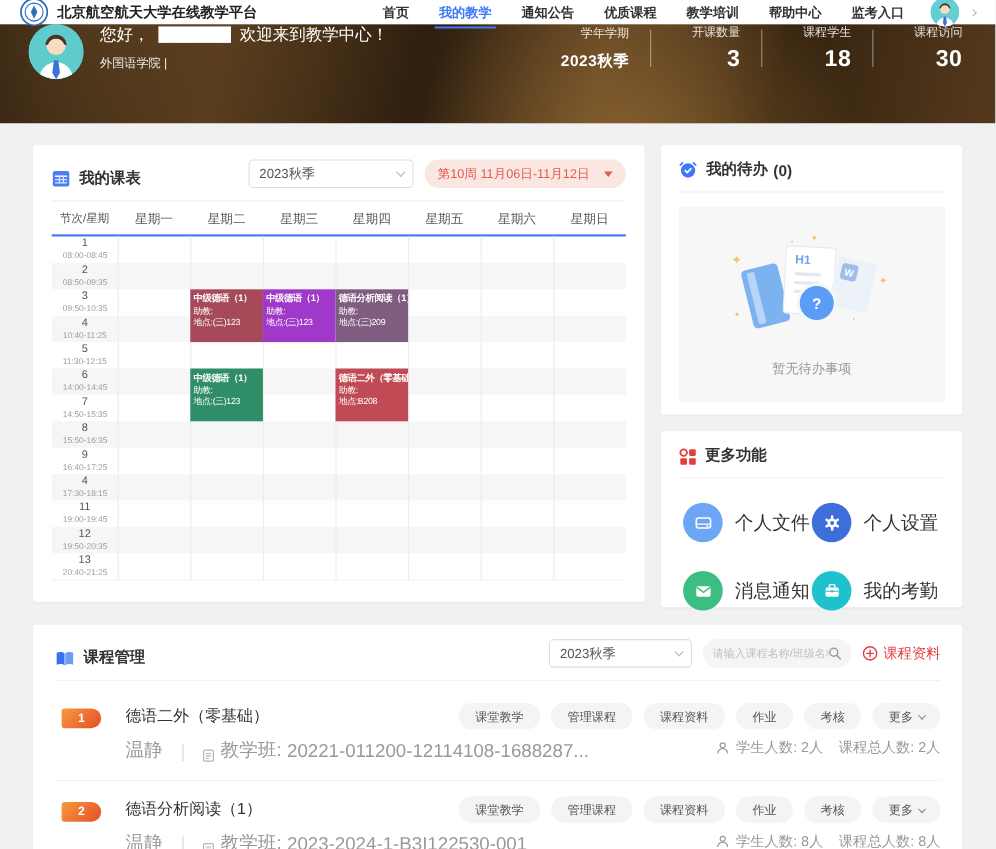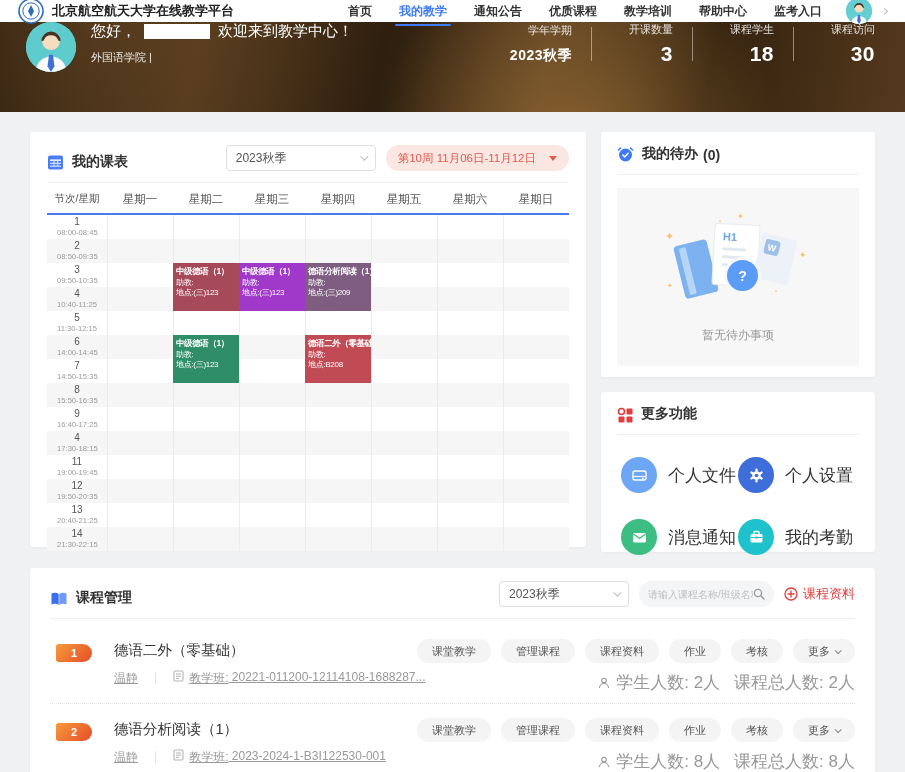--- a/index.html
+++ b/index.html
@@ -95,27 +95,27 @@
   .searchbox { width:135px; height:26px; background:#f4f5f7; border-radius:13px; display:flex; align-items:center; padding:0 9px; }
   .searchbox input { border:none; outline:none; background:transparent; flex:1; font-size:10px; color:#666; width:100px; font-family:"Liberation Sans","DejaVu Sans",sans-serif; }
   .searchbox input::placeholder { color:#bfbfbf; }
   .create-link { display:flex; align-items:center; gap:5px; color:#e23e3e; font-size:13px; cursor:pointer; white-space:nowrap; }
   .crows { margin-top:6px; }
   .crow { position:relative; padding:16px 0 16px 6px; display:flex; min-height:72px; }
   .crow + .crow { border-top:1px dotted #e2e2e2; }
   .badge { width:36px; height:18px; margin-top:3px; background:linear-gradient(135deg,#f79a3e,#e54e27); color:#fff; font-size:11px; font-weight:bold; display:flex; align-items:center; justify-content:center; border-radius:3px 10px 10px 3px; flex:none; }
   .cinfo { margin-left:22px; }
   .ctitle { font-size:14.5px; color:#333; font-weight:500; cursor:pointer; }
-  .cmeta { margin-top:10px; display:flex; align-items:flex-start; font-size:12px; color:#999;text-decoration:underline; }
+  .cmeta { margin-top:10px; display:flex; align-items:flex-end; font-size:17px; color:#999; }
   .cmeta .vdiv { color:#e0e0e0; margin:0 16px; }
   .cmeta .doc-ic { margin-right:5px; display:flex; }
   .cactions { position:absolute; right:0; top:14px; display:flex; gap:10px; }
   .pill-btn { height:24px; padding:0 15px; background:#f4f4f5; border:none; border-radius:12px; font-size:11px; color:#555; cursor:pointer; display:flex; align-items:center; gap:5px; font-family:"Liberation Sans","DejaVu Sans",sans-serif; }
   .pill-btn .chev { width:5px; height:5px; border-color:#888; transform:rotate(45deg) translateY(-1px); }
-  .ccounts { position:absolute; right:0; top:46px; display:flex; align-items:center; gap:14px; font-size:17px; color:#999; }
+  .ccounts { position:absolute; right:0; top:46px; display:flex; align-items:center; gap:14px; font-size:13px; color:#999; }
   .ccounts .ic { display:flex; margin-right:-8px; }
 </style>
 </head>
 <body>
 
 <div class="topnav">
   <div class="brand">
     <span style="display:flex">
       <svg width="26" height="26" viewBox="0 0 26 26">
           <circle cx="13" cy="13" r="12" fill="#fff" stroke="#2f6db8" stroke-width="1.6"></circle>
@@ -388,33 +388,20 @@
             <span class="ptime">20:40-21:25</span>
           </div>
           <div class="dcell"></div>
           <div class="dcell"></div>
           <div class="dcell"></div>
           <div class="dcell"></div>
           <div class="dcell"></div>
           <div class="dcell"></div>
           <div class="dcell"></div>
         </div>
-      <div class="trow alt">
-          <div class="pcell">
-            <span class="pnum">14</span>
-            <span class="ptime">21:30-22:15</span>
-          </div>
-          <div class="dcell"></div>
-          <div class="dcell"></div>
-          <div class="dcell"></div>
-          <div class="dcell"></div>
-          <div class="dcell"></div>
-          <div class="dcell"></div>
-          <div class="dcell"></div>
-        </div>
 
       <div class="course-block" style="left:126px;top:48px;width:66px;height:48px">
         <div class="cb-inner" style="background:#a64a59">
             <div class="cb-title">中级德语（1）</div>
             <div class="cb-line">助教:</div>
             <div class="cb-line">地点:(三)123</div>
           </div>
       </div>
       <div class="course-block" style="left:192px;top:48px;width:66px;height:48px">
         <div class="cb-inner" style="background:#a038c9">

